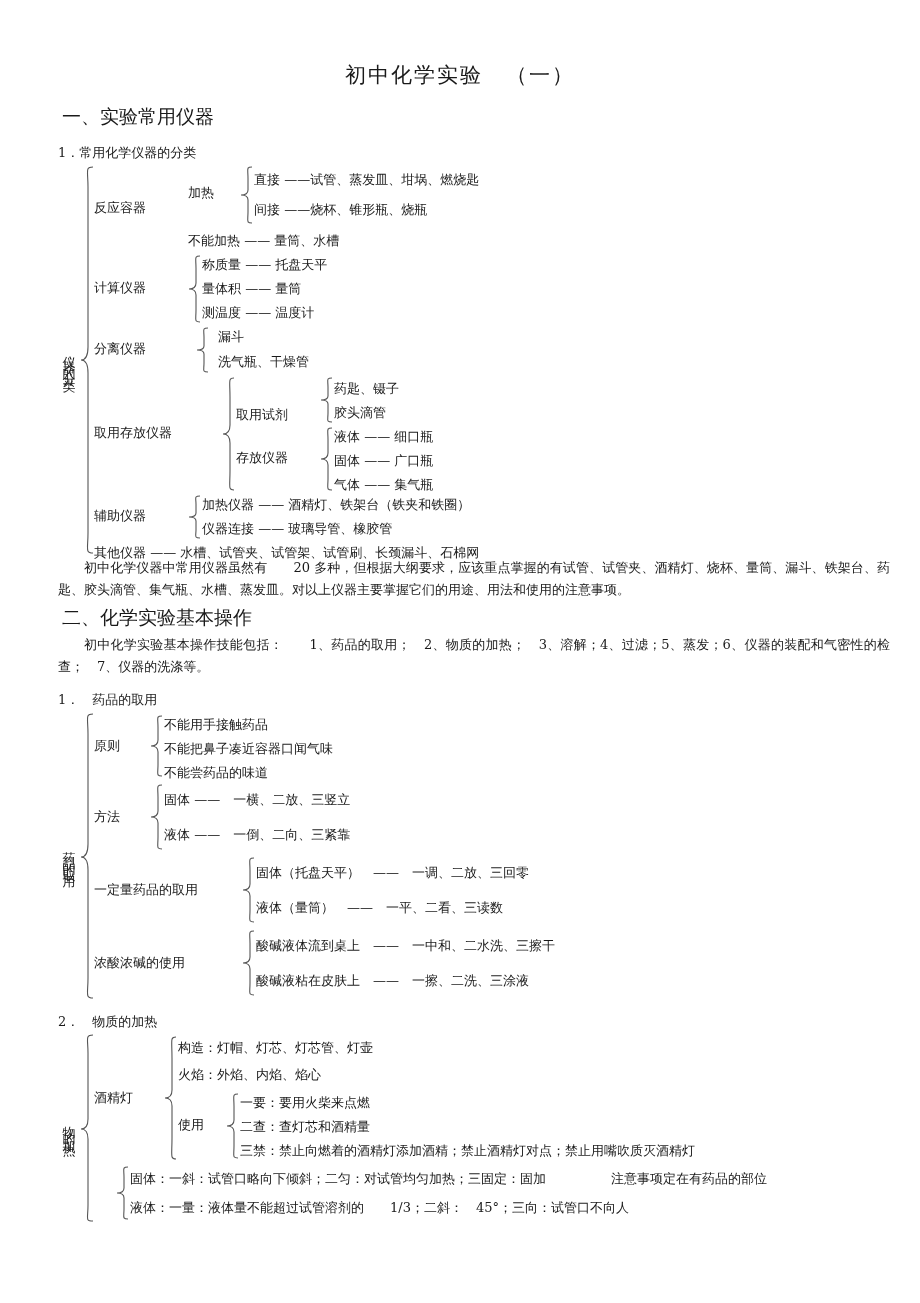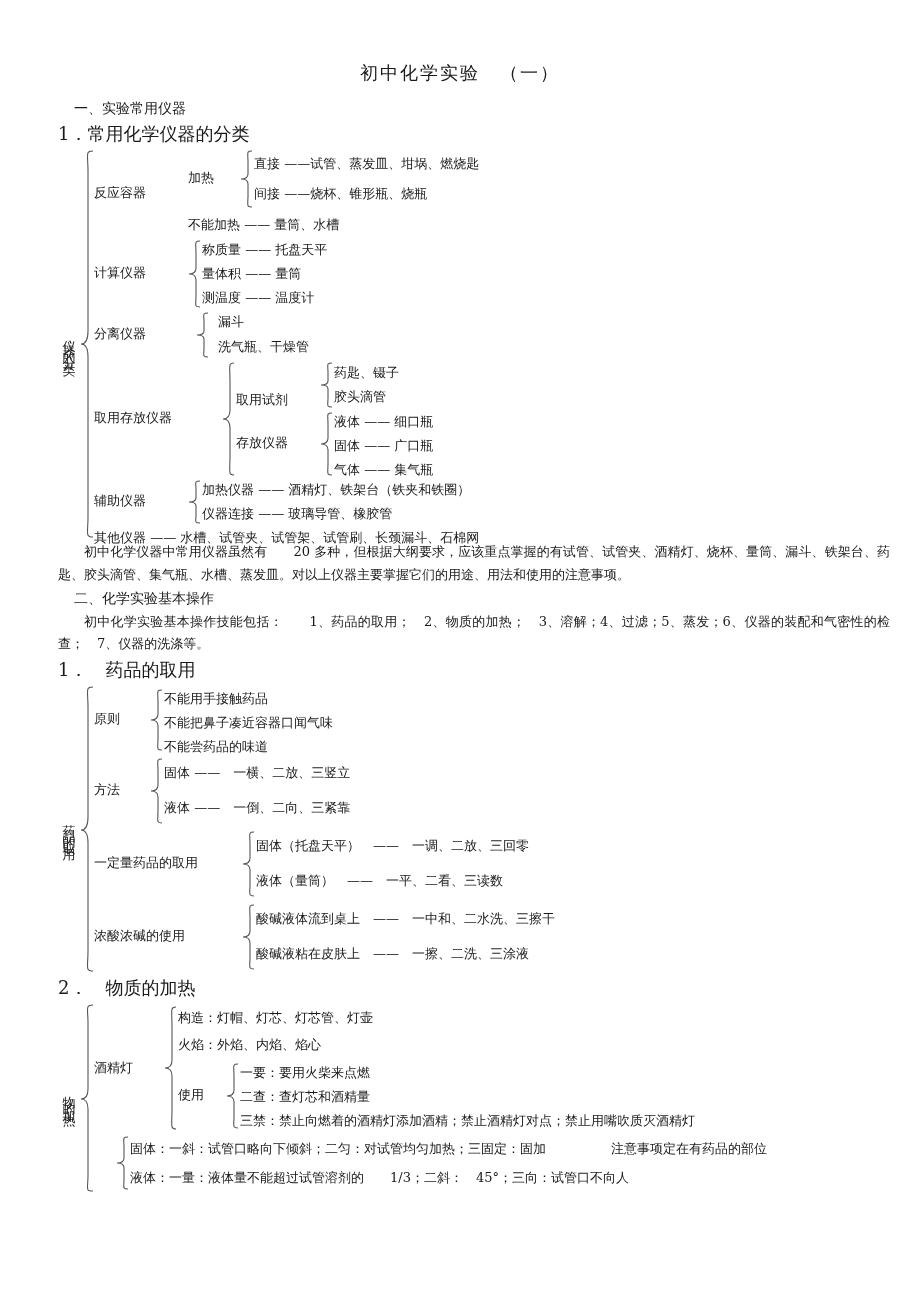--- a/index.html
+++ b/index.html
@@ -19,38 +19,38 @@
   }
   .page {
     position: relative;
     width: 920px;
     height: 1303px;
     padding: 0;
     box-sizing: border-box;
   }
   .doc-title {
     text-align: center;
-    font-size: 18px;
+    font-size: 21px;
     font-family: "DejaVu Serif", "Liberation Serif", serif;
     letter-spacing: 2px;
     padding-top: 60px;
     padding-bottom: 10px;
     white-space: pre;
   }
   .body-wrap {
     padding: 0 30px 0 58px;
   }
   .section-head {
-    font-size: 14px;
-    margin: 3px 0 2px 16px;
-    font-family: Liberation Mono, monospace;
+    font-size: 19px;
+    margin: 3px 0 2px 4px;
+    font-family: Liberation Sans, sans-serif;
   }
   .sub-head {
-    font-size: 18px;
-    margin: 2px 0 2px 0;
+    font-size: 13px;
+    margin: 13px 0 2px 0;
     font-family: "DejaVu Serif", "Liberation Serif", serif;
   }
   .para {
     font-size: 13px;
     font-family: "DejaVu Serif", "Liberation Serif", serif;
     text-align: justify;
     margin: 2px 0;
     line-height: 1.7;
   }
   .indent { text-indent: 2em; }

